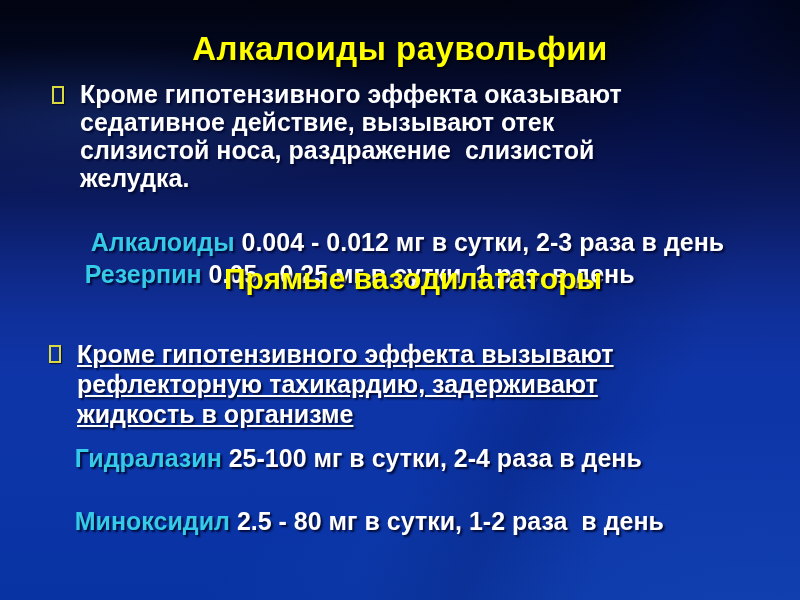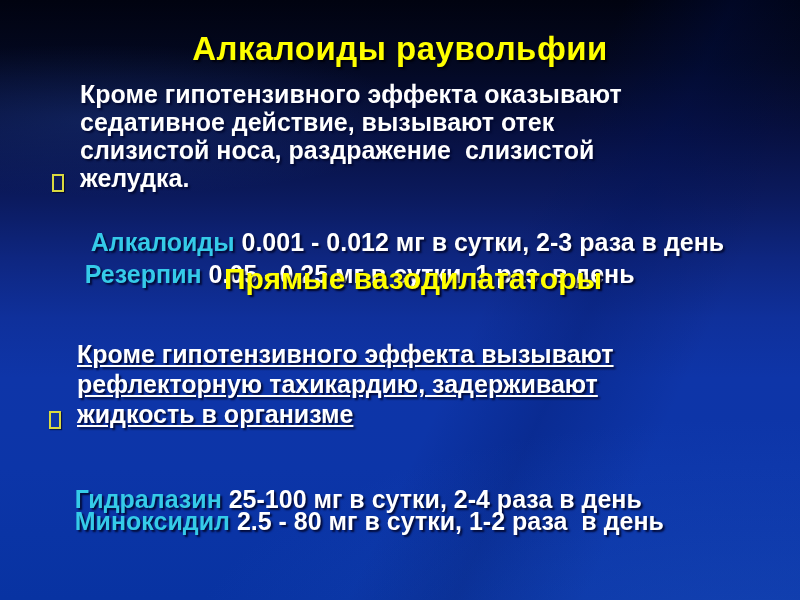--- a/index.html
+++ b/index.html
@@ -37,21 +37,21 @@
     text-align: center;
     font-size: 33px;
     letter-spacing: 0.5px;
     color: #ffff00;
     text-shadow: 2px 2px 2px rgba(0, 0, 10, 0.95);
     white-space: pre;
   }
   .bullet-block {
     position: absolute;
     display: flex;
-    align-items: flex-end;
+    align-items: flex-start;
   }
   .bullet-block.b1 { left: 52px; top: 80px; width: 680px; }
   .bullet-block.b2 { left: 49px; top: 339px; width: 680px; }
   .bullet-marker {
     flex: 0 0 auto;
     display: inline-block;
     width: 8px;
     height: 14px;
     margin-top: 6px;
     margin-right: 16px;
@@ -71,21 +71,21 @@
     position: absolute;
     white-space: pre-wrap;
     font-size: 25px;
     line-height: 30px;
     color: #ffffff;
     text-shadow: 2px 2px 2px rgba(2, 8, 50, 0.95);
   }
   .drug-line .drug-name { color: #35cbe8; }
   .drug-line.d1 { left: 63px; top: 197px; }
   .drug-line.d2 { left: 57px; top: 229px; }
-  .drug-line.d3 { left: 47px; top: 454px; }
+  .drug-line.d3 { left: 47px; top: 413px; }
   .drug-line.d4 { left: 47px; top: 476px; }
   .heading2 {
     position: absolute;
     top: 262px;
     left: 0;
     width: 100%;
     box-sizing: border-box;
     padding-left: 26px;
     text-align: center;
     font-size: 30px;
@@ -103,21 +103,21 @@
 
   <div class="bullet-block b1">
     <span class="bullet-marker"></span>
     <div class="bullet-text">Кроме гипотензивного эффекта оказывают
 седативное действие, вызывают отек
 слизистой носа, раздражение  слизистой
 желудка.</div>
   </div>
 
   <div class="drug-line d1">
-    <span class="drug-name">Алкалоиды</span><span class="drug-dose"> 0.001 - 0.012 мг в сутки, 2-3 раза в день</span>
+    <span class="drug-name">Алкалоиды</span><span class="drug-dose"> 0.004 - 0.012 мг в сутки, 2-3 раза в день</span>
   </div>
 
   <div class="drug-line d2">
     <span class="drug-name">Резерпин</span><span class="drug-dose"> 0.05 - 0.25 мг в сутки, 1 раз  в день</span>
   </div>
 
   <div class="heading2">Прямые вазодилататоры</div>
 
   <div class="bullet-block b2">
     <span class="bullet-marker"></span>

